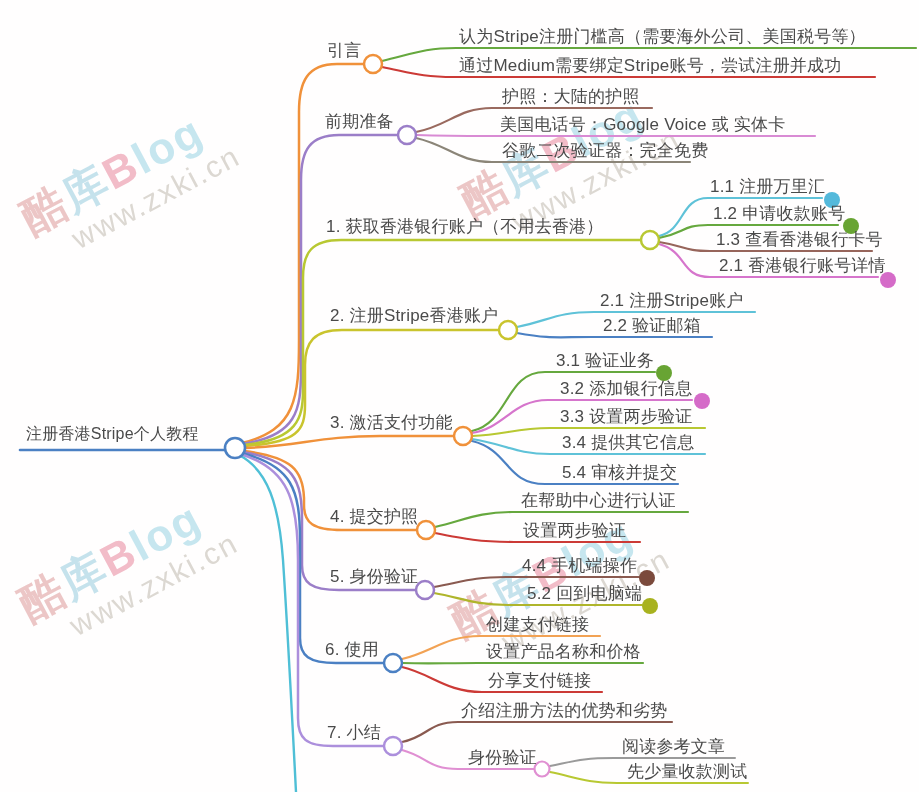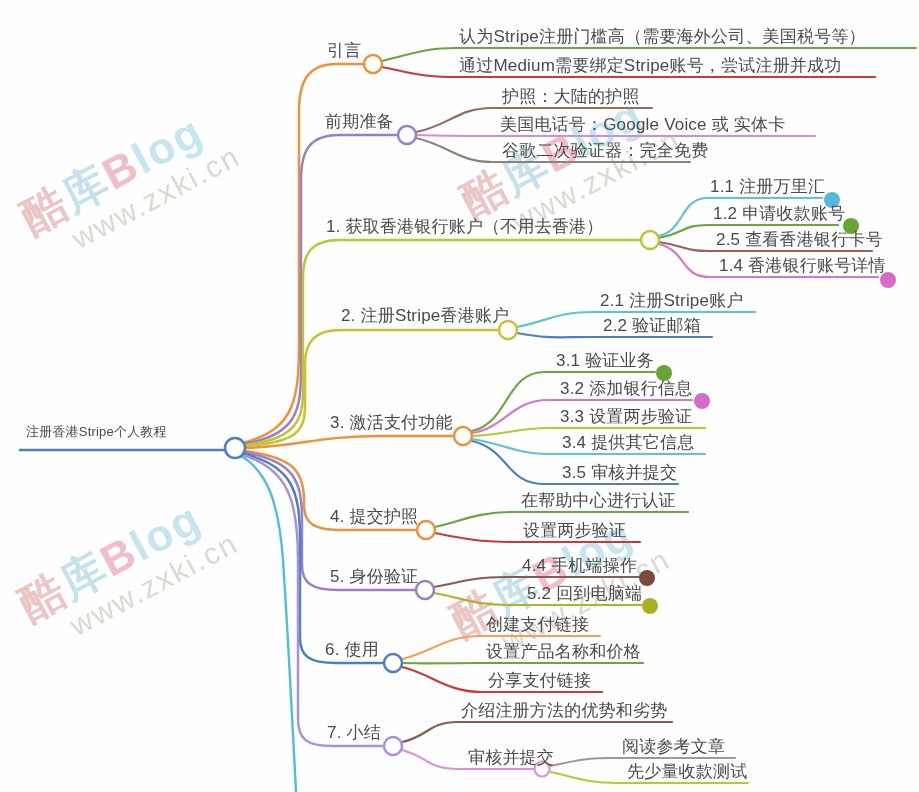--- a/index.html
+++ b/index.html
@@ -1,20 +1,20 @@
 <!DOCTYPE html>
 <html><head>
 <meta charset="utf-8">
 <style>
   html,body{margin:0;padding:0;background:#ffffff;}
   body{font-family:"Liberation Sans",sans-serif;}
   #canvas{position:relative;width:919px;height:792px;overflow:hidden;background:#fffefe;}
   #wires{position:absolute;left:0;top:0;z-index:2;}
   .label{position:absolute;z-index:3;white-space:nowrap;font-size:17px;color:#4a4a4a;letter-spacing:0.2px;line-height:1.15;}
-  .root-label{font-size:13px;}
+  .root-label{font-size:16px;}
   .wm{position:absolute;z-index:1;transform:rotate(-28deg);transform-origin:left bottom;pointer-events:none;}
   .wm .l1{font-size:44px;letter-spacing:2px;font-weight:bold;}
   .wm .l2{font-size:30px;letter-spacing:2px;color:#dcd8d2;margin-left:34px;margin-top:-6px;}
   .wm .c1{color:#ecc6c6;} 
   .wm .c2{color:#c5e2ec;} 
   .wm .c3{color:#f2bcc8;} 
   .wm .c4{color:#c6e6ef;} 
 </style>
 </head>
 <body>
@@ -117,46 +117,46 @@
   <div class="label" style="left:459px;top:27px">认为Stripe注册门槛高（需要海外公司、美国税号等）</div>
 
   <div class="label" style="left:325px;top:112px">前期准备</div>
   <div class="label" style="left:502px;top:87px">护照：大陆的护照</div>
   <div class="label" style="left:502px;top:141px">谷歌二次验证器：完全免费</div>
   <div class="label" style="left:500px;top:115px">美国电话号：Google Voice 或 实体卡</div>
 
   <div class="label" style="left:326px;top:217px">1. 获取香港银行账户（不用去香港）</div>
   <div class="label" style="left:710px;top:177px">1.1 注册万里汇</div>
   <div class="label" style="left:713px;top:204px">1.2 申请收款账号</div>
-  <div class="label" style="left:716px;top:230px">2.5 查看香港银行卡号</div>
-  <div class="label" style="left:719px;top:256px">1.4 香港银行账号详情</div>
+  <div class="label" style="left:716px;top:230px">1.3 查看香港银行卡号</div>
+  <div class="label" style="left:719px;top:256px">2.1 香港银行账号详情</div>
 
-  <div class="label" style="left:341px;top:306px">2. 注册Stripe香港账户</div>
+  <div class="label" style="left:330px;top:306px">2. 注册Stripe香港账户</div>
   <div class="label" style="left:600px;top:291px">2.1 注册Stripe账户</div>
   <div class="label" style="left:603px;top:316px">2.2 验证邮箱</div>
 
   <div class="label" style="left:330px;top:413px">3. 激活支付功能</div>
   <div class="label" style="left:556px;top:351px">3.1 验证业务</div>
   <div class="label" style="left:560px;top:379px">3.2 添加银行信息</div>
   <div class="label" style="left:560px;top:407px">3.3 设置两步验证</div>
   <div class="label" style="left:562px;top:433px">3.4 提供其它信息</div>
-  <div class="label" style="left:562px;top:463px">3.5 审核并提交</div>
+  <div class="label" style="left:562px;top:463px">5.4 审核并提交</div>
 
   <div class="label" style="left:330px;top:507px">4. 提交护照</div>
   <div class="label" style="left:521px;top:491px">在帮助中心进行认证</div>
   <div class="label" style="left:523px;top:521px">设置两步验证</div>
 
   <div class="label" style="left:330px;top:567px">5. 身份验证</div>
   <div class="label" style="left:522px;top:556px">4.4 手机端操作</div>
   <div class="label" style="left:527px;top:584px">5.2 回到电脑端</div>
 
   <div class="label" style="left:325px;top:640px">6. 使用</div>
   <div class="label" style="left:486px;top:615px">创建支付链接</div>
   <div class="label" style="left:486px;top:642px">设置产品名称和价格</div>
   <div class="label" style="left:488px;top:671px">分享支付链接</div>
 
   <div class="label" style="left:327px;top:723px">7. 小结</div>
   <div class="label" style="left:461px;top:701px">介绍注册方法的优势和劣势</div>
-  <div class="label" style="left:468px;top:748px">审核并提交</div>
+  <div class="label" style="left:468px;top:748px">身份验证</div>
   <div class="label" style="left:622px;top:737px">阅读参考文章</div>
   <div class="label" style="left:627px;top:762px">先少量收款测试</div>
 
 </div>
 
 </body></html>

